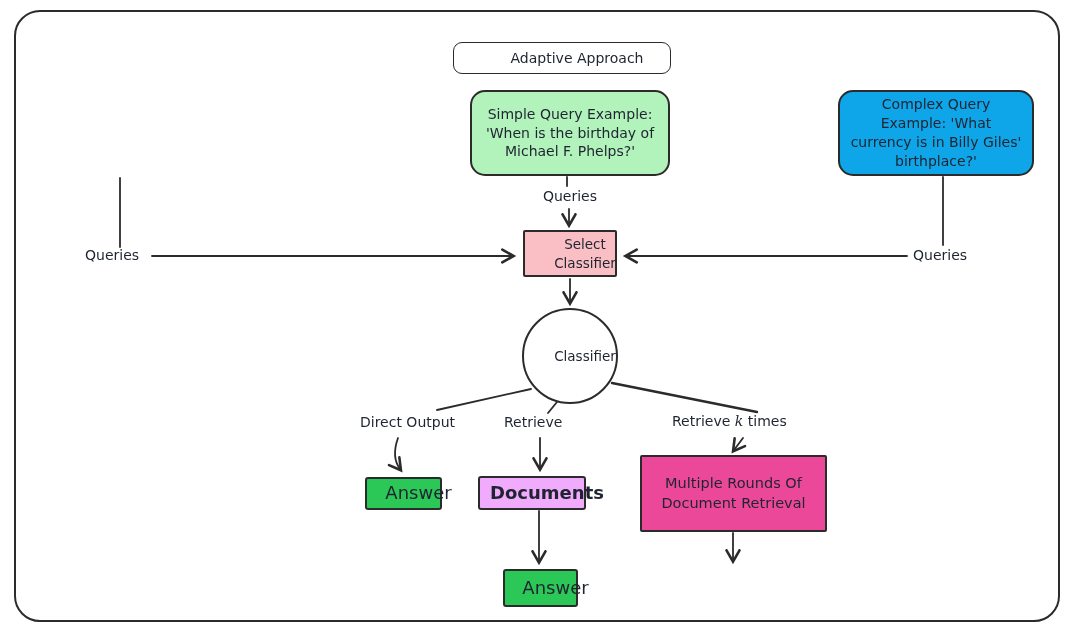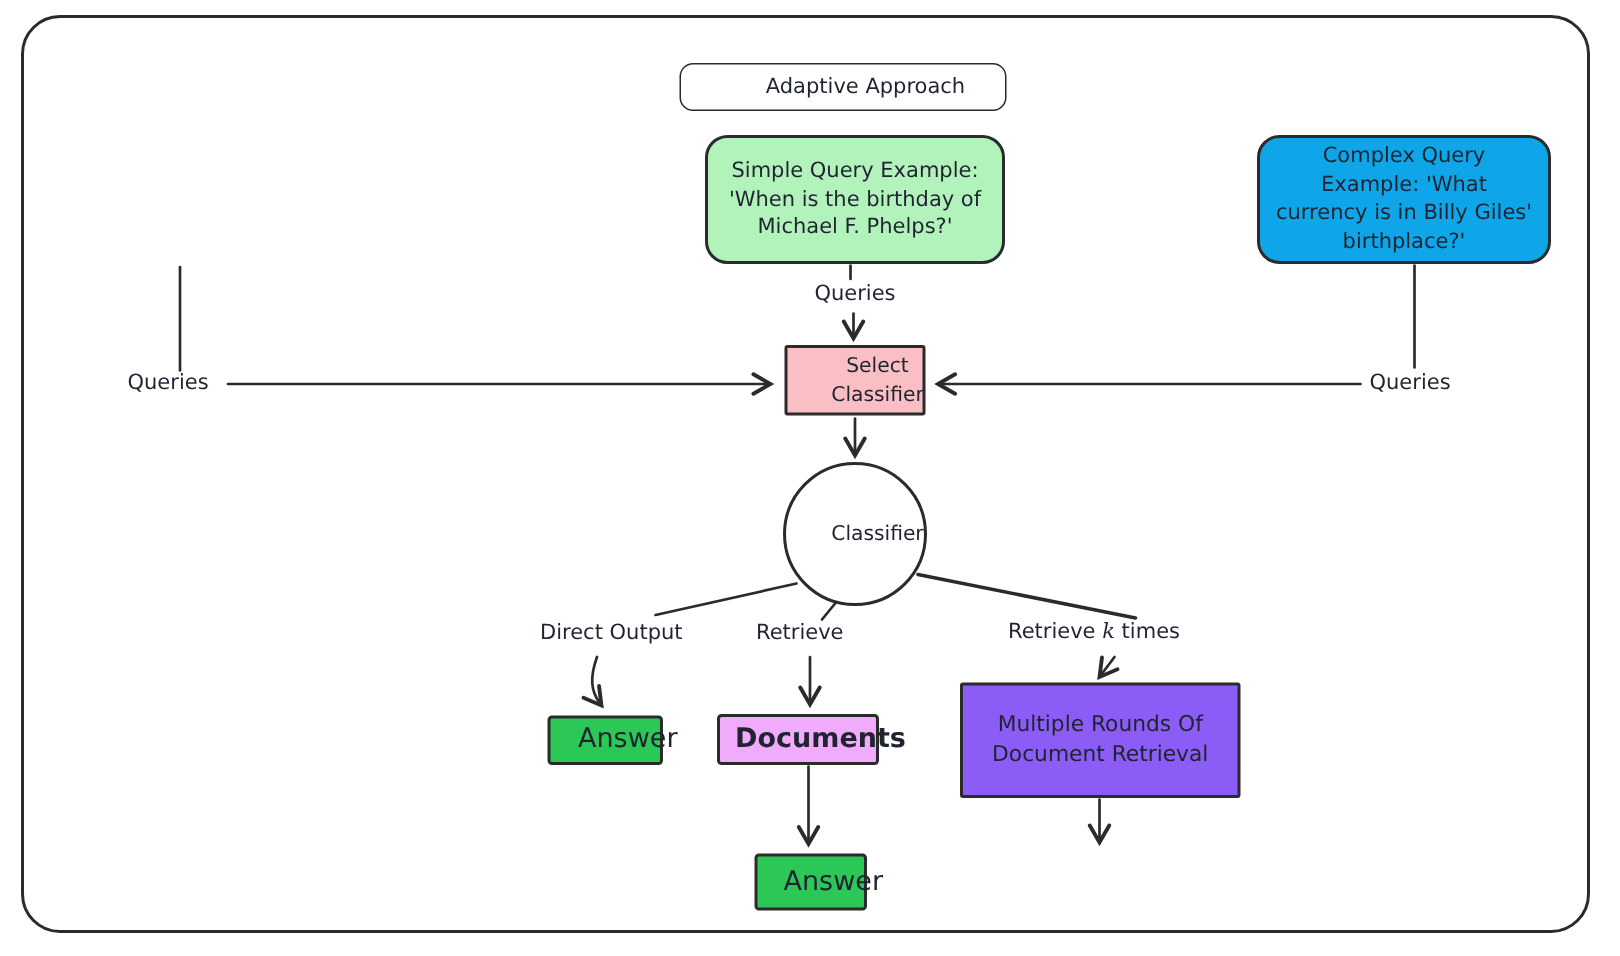--- a/index.html
+++ b/index.html
@@ -22,21 +22,21 @@
   .ex-straightforward{left:37px;top:92px;width:232px;height:86px;background:#F7C60E;}
   .ex-simple{left:470px;top:90px;width:200px;height:86px;background:#B2F2BB;}
   .ex-complex{left:838px;top:90px;width:196px;height:86px;background:#0ea5e9;}
   .select-classifier{left:523px;top:230px;width:94px;height:47px;background:#F9BFC5;
     font-size:13.5px;border-radius:2px;}
   .classifier-circle{left:522px;top:308px;width:96px;height:96px;border-radius:50%;
     background:#ffffff;font-size:13.5px;}
   .smallbox{font-size:18px;border-radius:3px;}
   .answer-direct{left:365px;top:477px;width:77px;height:33px;background:#2BC858;}
   .documents{left:478px;top:476px;width:108px;height:34px;background:#f0abfc;font-weight:bold;}
-  .multi-rounds{left:640px;top:455px;width:187px;height:77px;background:#8b5cf6;
+  .multi-rounds{left:640px;top:455px;width:187px;height:77px;background:#ec4899;
     font-size:14.5px;border-radius:2px;padding:2px 14px;}
   .answer-retrieve{left:503px;top:569px;width:75px;height:38px;background:#2BC858;}
   .intermediate{left:672px;top:567px;width:121px;height:48px;background:#2BC858;
     font-size:13.5px;line-height:1.45;}
   .flabel{position:absolute;font-size:14px;white-space:nowrap;}
   .q-top{left:541px;top:188px;width:58px;text-align:center;}
   .q-left{left:85px;top:247px;}
   .q-right{left:913px;top:247px;}
   .b-direct{left:348px;top:414px;margin-left:12px;}
   .b-retrieve{left:504px;top:414px;}

